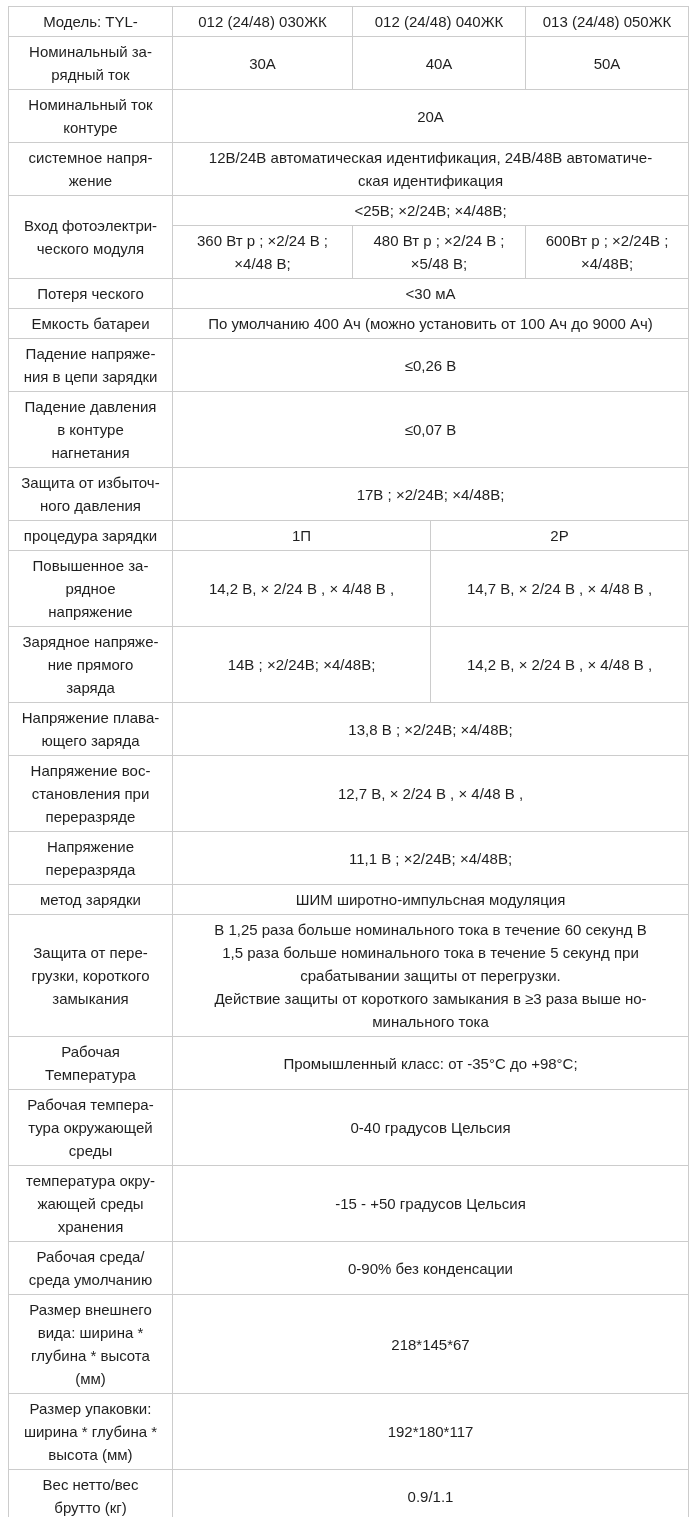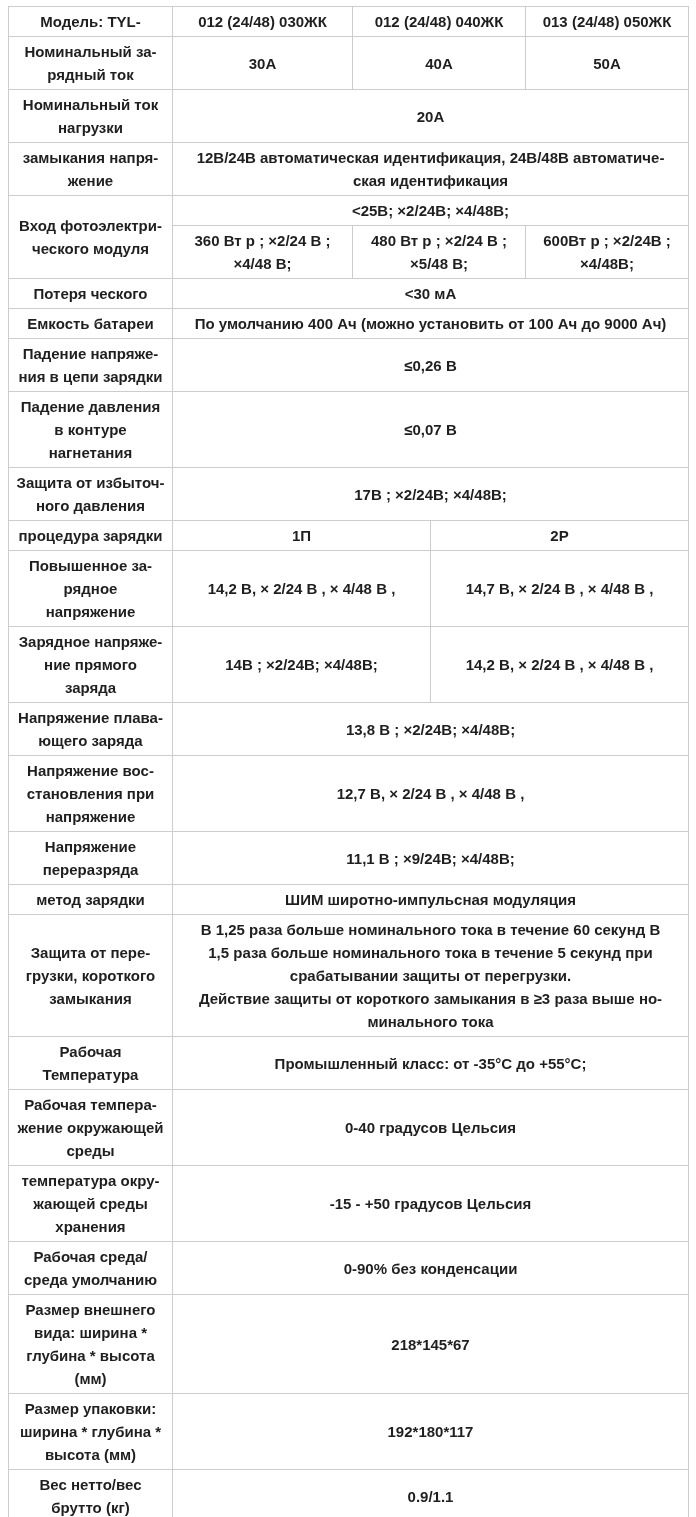--- a/index.html
+++ b/index.html
@@ -24,21 +24,20 @@
   table.spec td {
     border:1px solid #cccccc;
     text-align:center;
     vertical-align:middle;
     padding:3px 6px;
     font-size:15px;
     line-height:23px;
     white-space:pre-line;
     overflow:hidden;
     word-wrap:break-word;
-    font-weight:bold;
   }
   td.shift-left { padding-right:150px; }
 </style>
 </head>
 <body>
 
 <div class="page">
 
   <table class="spec">
     <colgroup>
@@ -60,26 +59,26 @@
       <tr>
         <td>Номинальный за-
 рядный ток</td>
         <td>30А</td>
         <td colspan="2">40А</td>
         <td>50А</td>
       </tr>
 
       <tr>
         <td>Номинальный ток
-нагрузки</td>
+контуре</td>
         <td colspan="4">20А</td>
       </tr>
 
       <tr>
-        <td>замыкания напря-
+        <td>системное напря-
 жение</td>
         <td colspan="4">12В/24В автоматическая идентификация, 24В/48В автоматиче-
 ская идентификация</td>
       </tr>
 
       <tr>
         <td rowspan="2">Вход фотоэлектри-
 ческого модуля</td>
         <td colspan="4" class="shift-left">&lt;25В;  ×2/24В;  ×4/48В;</td>
       </tr>
@@ -146,28 +145,28 @@
 
       <tr>
         <td>Напряжение плава-
 ющего заряда</td>
         <td colspan="4">13,8 В ;  ×2/24В;  ×4/48В;</td>
       </tr>
 
       <tr>
         <td>Напряжение вос-
 становления при
-напряжение</td>
+переразряде</td>
         <td colspan="4">12,7 В, × 2/24 В , × 4/48 В ,</td>
       </tr>
 
       <tr>
         <td>Напряжение
 переразряда</td>
-        <td colspan="4">11,1 В ;  ×9/24В;  ×4/48В;</td>
+        <td colspan="4">11,1 В ;  ×2/24В;  ×4/48В;</td>
       </tr>
 
       <tr>
         <td>метод зарядки</td>
         <td colspan="4">ШИМ широтно-импульсная модуляция</td>
       </tr>
 
       <tr>
         <td>Защита от пере-
 грузки, короткого
@@ -175,26 +174,26 @@
         <td colspan="4">В 1,25 раза больше номинального тока в течение 60 секунд В
 1,5 раза больше номинального тока в течение 5 секунд при
 срабатывании защиты от перегрузки.
 Действие защиты от короткого замыкания в ≥3 раза выше но-
 минального тока</td>
       </tr>
 
       <tr>
         <td>Рабочая
 Температура</td>
-        <td colspan="4">Промышленный класс: от -35°С до +55°С;</td>
+        <td colspan="4">Промышленный класс: от -35°С до +98°С;</td>
       </tr>
 
       <tr>
         <td>Рабочая темпера-
-жение окружающей
+тура окружающей
 среды</td>
         <td colspan="4">0-40 градусов Цельсия</td>
       </tr>
 
       <tr>
         <td>температура окру-
 жающей среды
 хранения</td>
         <td colspan="4">-15 - +50 градусов Цельсия</td>
       </tr>

